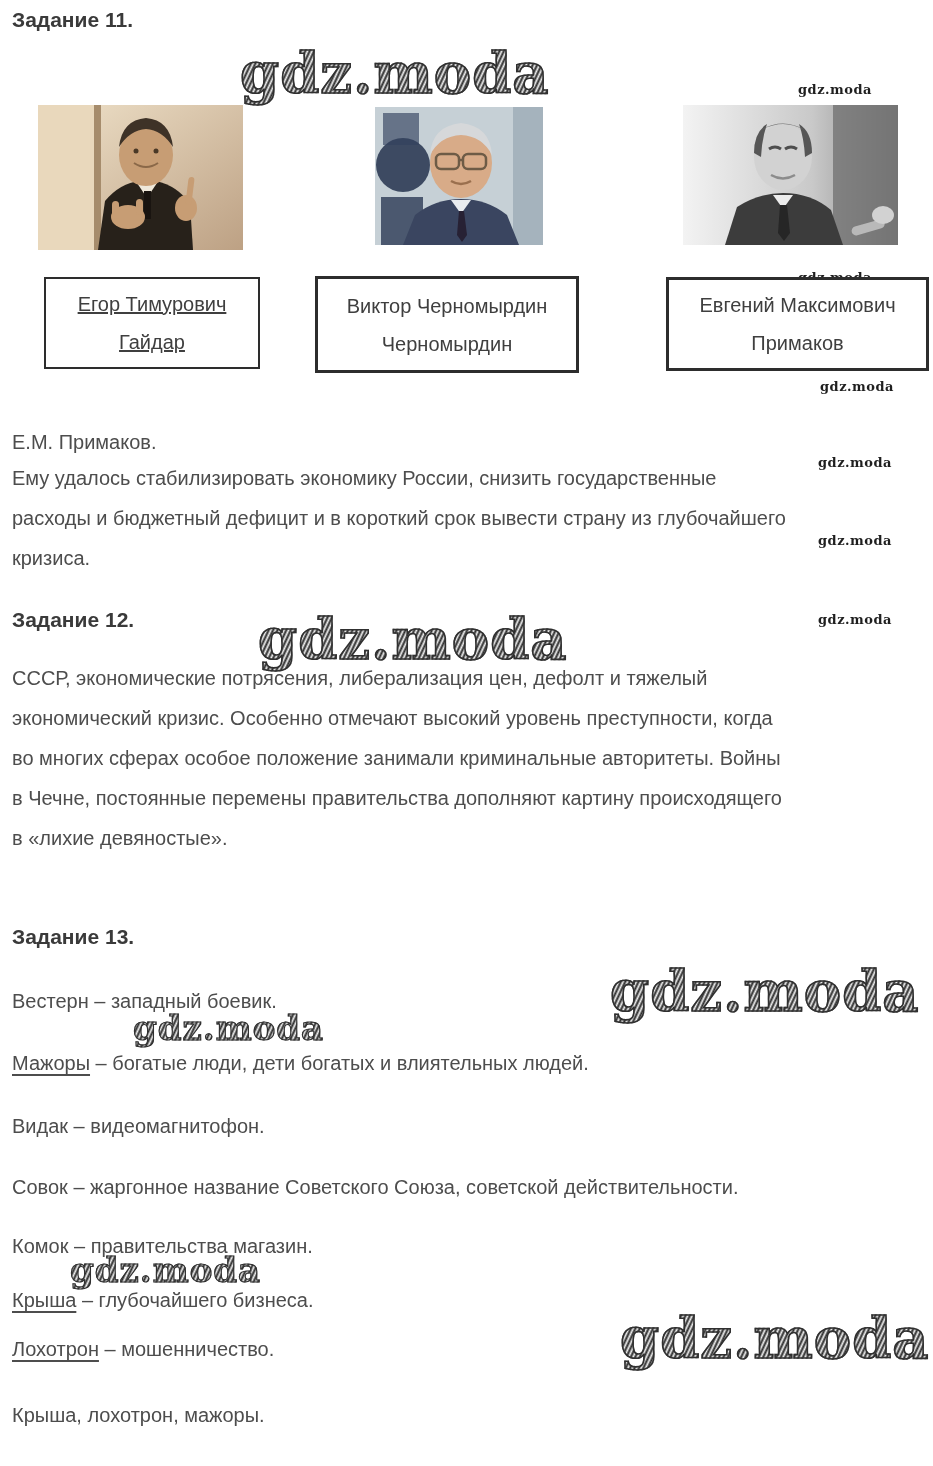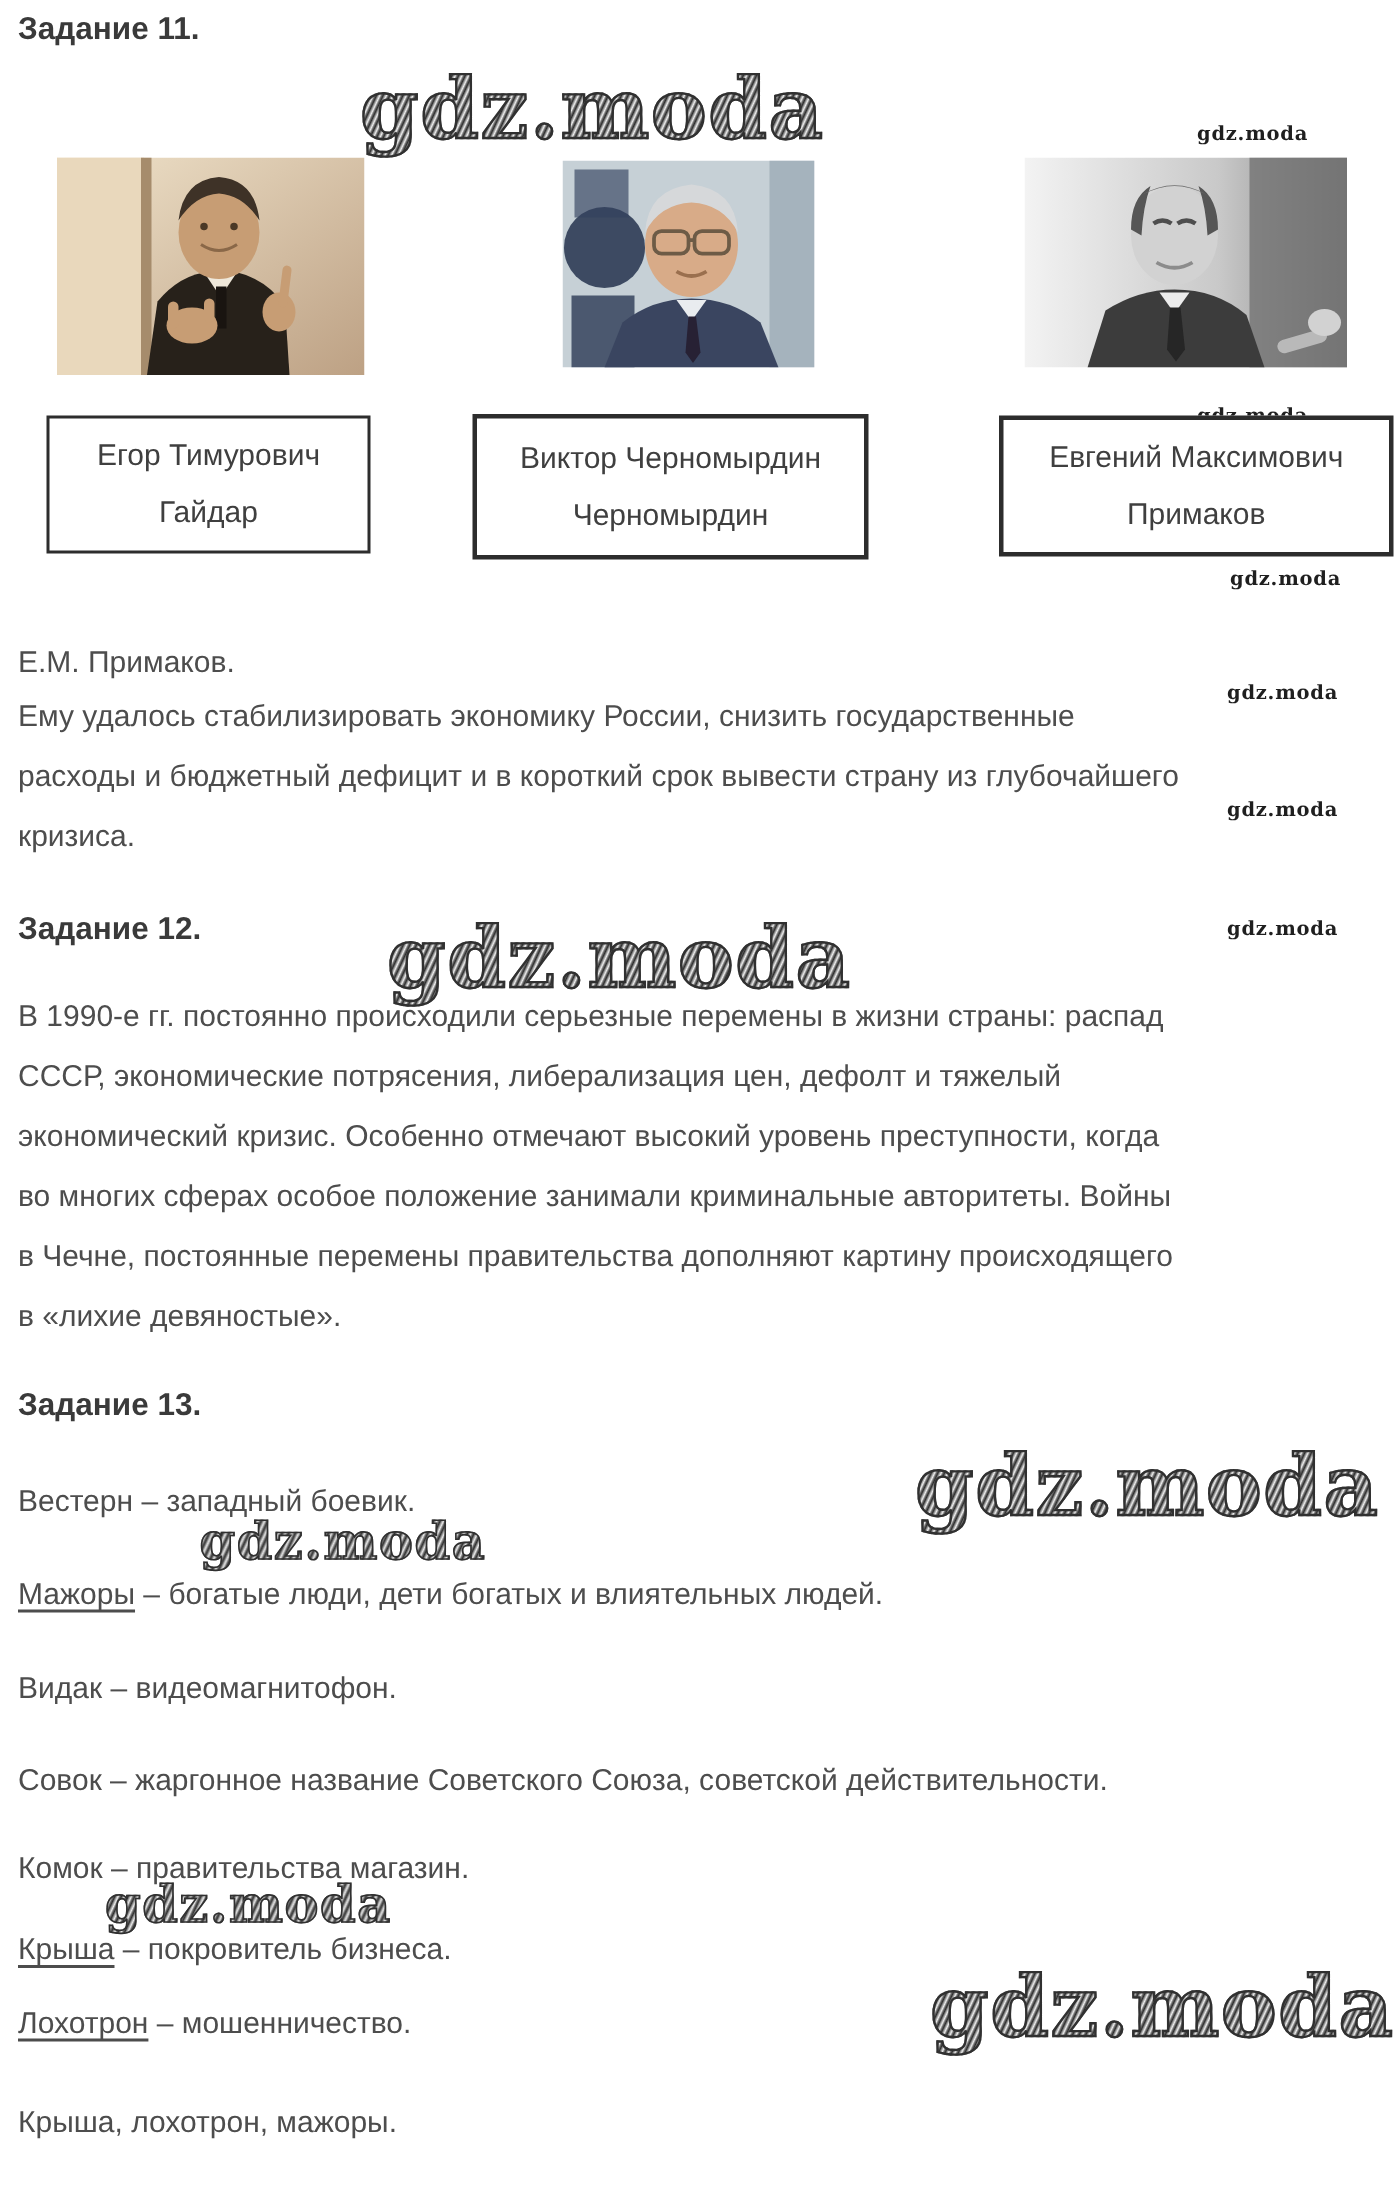--- a/index.html
+++ b/index.html
@@ -126,21 +126,21 @@
     <path d="M78 25 Q100 12 122 25 Q110 19 100 19 Q90 19 78 25" fill="#6c6c6c"></path>
     <path d="M86 44 Q92 40 98 44" stroke="#4e4e4e" stroke-width="3" fill="none"></path>
     <path d="M102 44 Q108 40 114 44" stroke="#4e4e4e" stroke-width="3" fill="none"></path>
     <path d="M88 70 Q100 77 112 70" stroke="#8c8c8c" stroke-width="2.5" fill="none"></path>
     <g>
       <rect x="168" y="118" width="34" height="9" rx="4.5" fill="#b9b9b9" transform="rotate(-16 185 122)"></rect>
       <ellipse cx="200" cy="110" rx="11" ry="9" fill="#d2d2d2"></ellipse>
     </g>
   </svg>
 
-  <div class="cap-box" style="left:31px;top:277px;width:212px;height:88px;">
+  <div class="cap-box" style="left:44px;top:277px;width:212px;height:88px;text-decoration:underline;">
     <div>Егор Тимурович</div>
     <div>Гайдар</div>
   </div>
   <div class="cap-box thick" style="left:315px;top:276px;width:258px;height:91px;">
     <div>Виктор Черномырдин</div>
     <div>Черномырдин</div>
   </div>
   <div class="cap-box thick" style="left:666px;top:277px;width:257px;height:88px;">
     <div>Евгений Максимович</div>
     <div>Примаков</div>
@@ -149,21 +149,20 @@
   <div class="bodyline" style="top:431px;">Е.М. Примаков.</div>
   <div class="para" style="top:458px;">
     <div>Ему удалось стабилизировать экономику России, снизить государственные</div>
     <div>расходы и бюджетный дефицит и в короткий срок вывести страну из глубочайшего</div>
     <div>кризиса.</div>
   </div>
 
   <div class="heading" style="top:608px;">Задание 12.</div>
   <div class="wm wm-big" style="left:258px;top:606px;">gdz.moda</div>
   <div class="para" style="top:658px;">
-    <div>В 1990-е гг. постоянно происходили серьезные перемены в жизни страны: распад</div>
     <div>СССР, экономические потрясения, либерализация цен, дефолт и тяжелый</div>
     <div>экономический кризис. Особенно отмечают высокий уровень преступности, когда</div>
     <div>во многих сферах особое положение занимали криминальные авторитеты. Войны</div>
     <div>в Чечне, постоянные перемены правительства дополняют картину происходящего</div>
     <div>в «лихие девяностые».</div>
   </div>
 
   <div class="heading" style="top:925px;">Задание 13.</div>
   <div class="wm wm-big" style="left:610px;top:958px;">gdz.moda</div>
 
@@ -185,21 +184,21 @@
     <span>Видак</span><span> – видеомагнитофон.</span>
   </div>
 
   <div class="def" style="top:1235px;">
     <span>Комок</span><span> – правительства магазин.</span>
   </div>
 
   <div class="wm wm-med" style="left:70px;top:1250px;">gdz.moda</div>
 
   <div class="def" style="top:1289px;">
-    <span class="u">Крыша</span><span> – покровитель бизнеса.</span>
+    <span class="u">Крыша</span><span> – глубочайшего бизнеса.</span>
   </div>
 
   <div class="def" style="top:1338px;">
     <span class="u">Лохотрон</span><span> – мошенничество.</span>
   </div>
 
   <div class="wm wm-big" style="left:620px;top:1305px;">gdz.moda</div>
 
   <div class="def" style="top:1404px;">Крыша, лохотрон, мажоры.</div>
 

